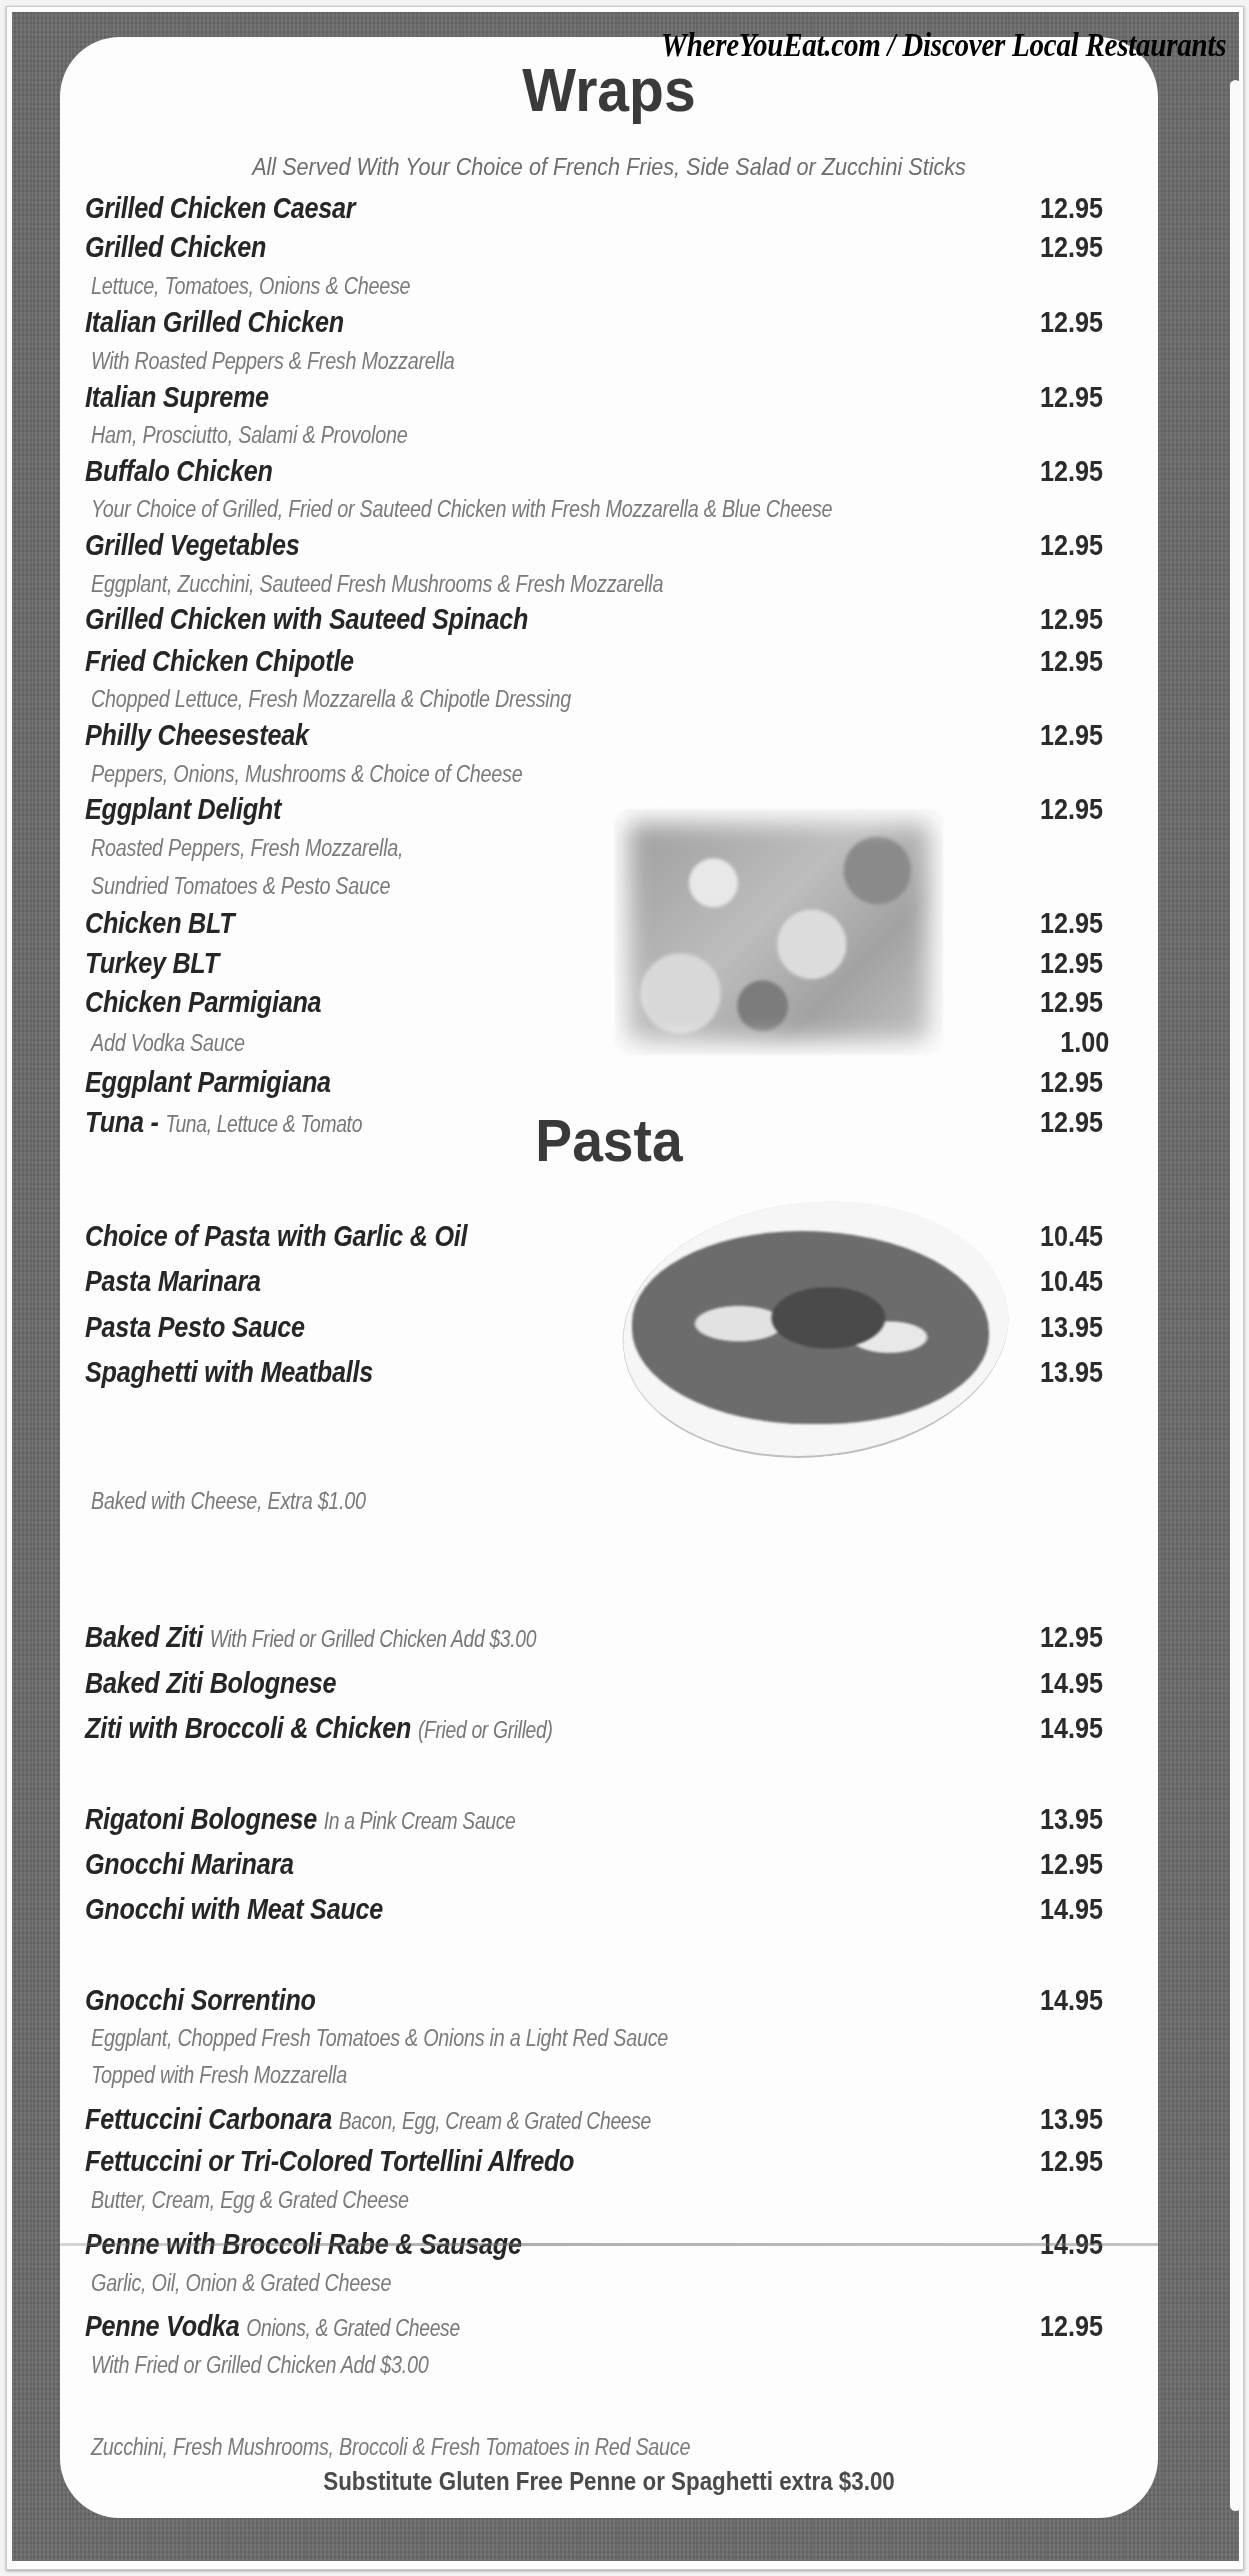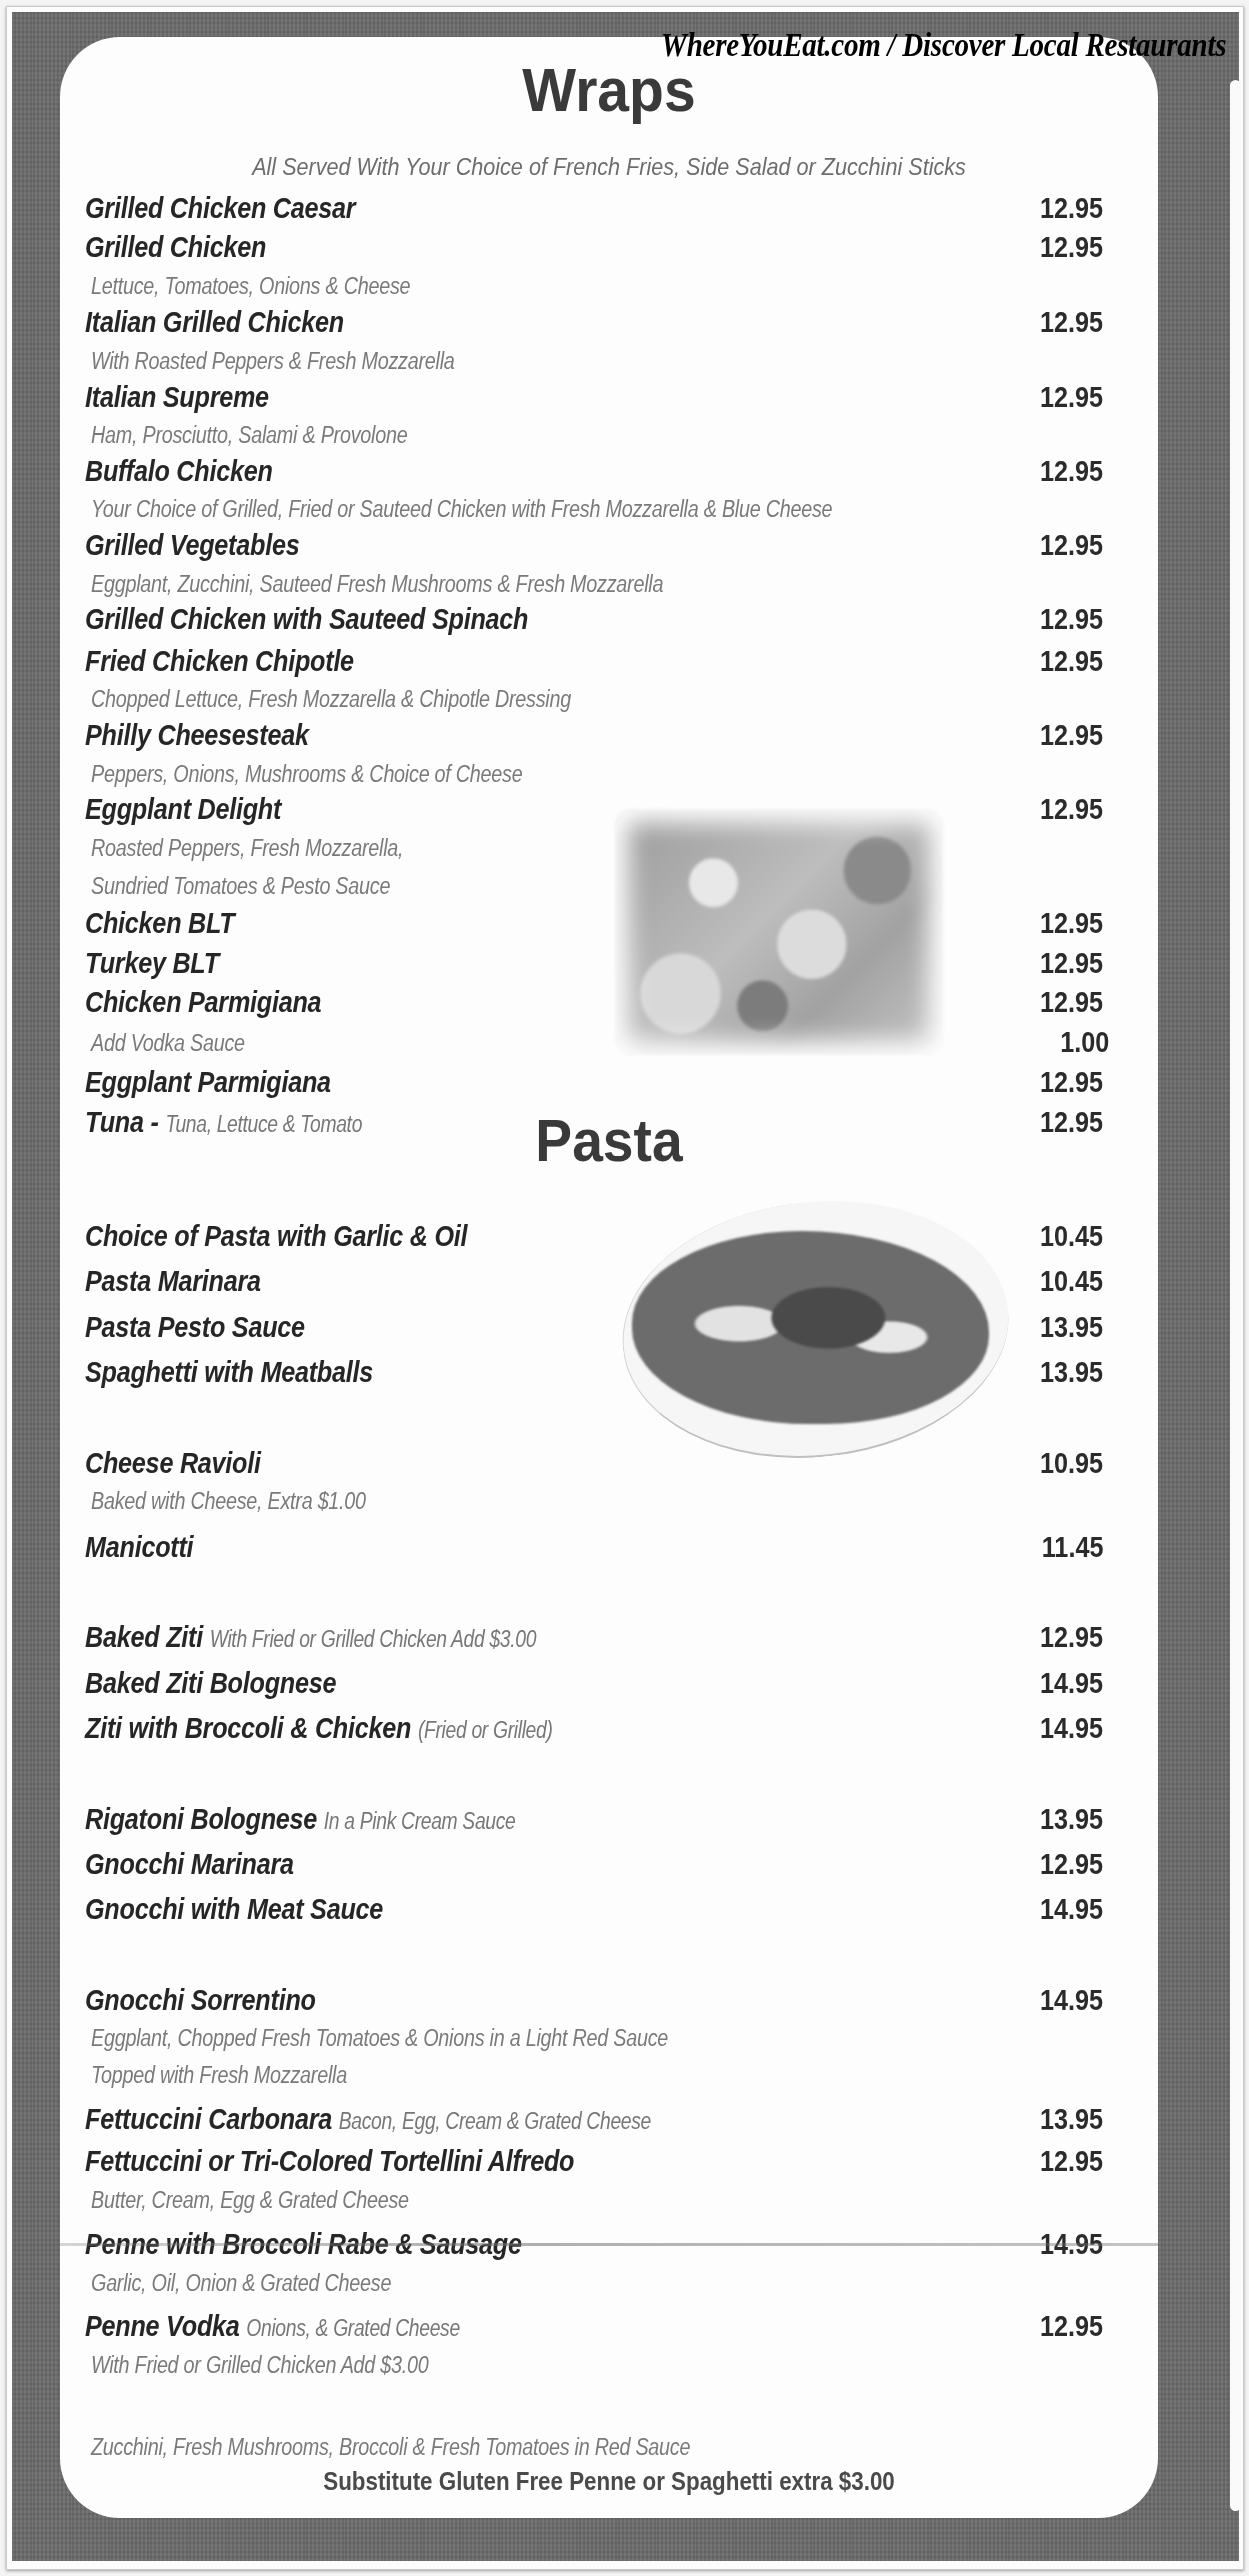--- a/index.html
+++ b/index.html
@@ -231,30 +231,22 @@
       <span class="price">10.45</span>
     </div>
   <div class="item" style="top:1273px">
       <span class="name">Pasta Pesto Sauce</span>
       <span class="price">13.95</span>
     </div>
   <div class="item" style="top:1318px">
       <span class="name">Spaghetti with Meatballs</span>
       <span class="price">13.95</span>
     </div>
-  <div class="item" style="top:1409px">
-      <span class="name">Cheese Ravioli</span>
-      <span class="price">10.95</span>
-    </div>
   <div class="desc" style="top:1451px">Baked with Cheese, Extra $1.00</div>
 
-  <div class="item" style="top:1493px">
-      <span class="name">Manicotti</span>
-      <span class="price">11.45</span>
-    </div>
   <div class="item" style="top:1583px">
       <span class="name"><span>Baked Ziti</span> <span class="inline-desc">With Fried or Grilled Chicken Add $3.00</span></span>
       <span class="price">12.95</span>
     </div>
   <div class="item" style="top:1629px">
       <span class="name">Baked Ziti Bolognese</span>
       <span class="price">14.95</span>
     </div>
   <div class="item" style="top:1674px">
       <span class="name"><span>Ziti with Broccoli &amp; Chicken</span> <span class="inline-desc">(Fried or Grilled)</span></span>

